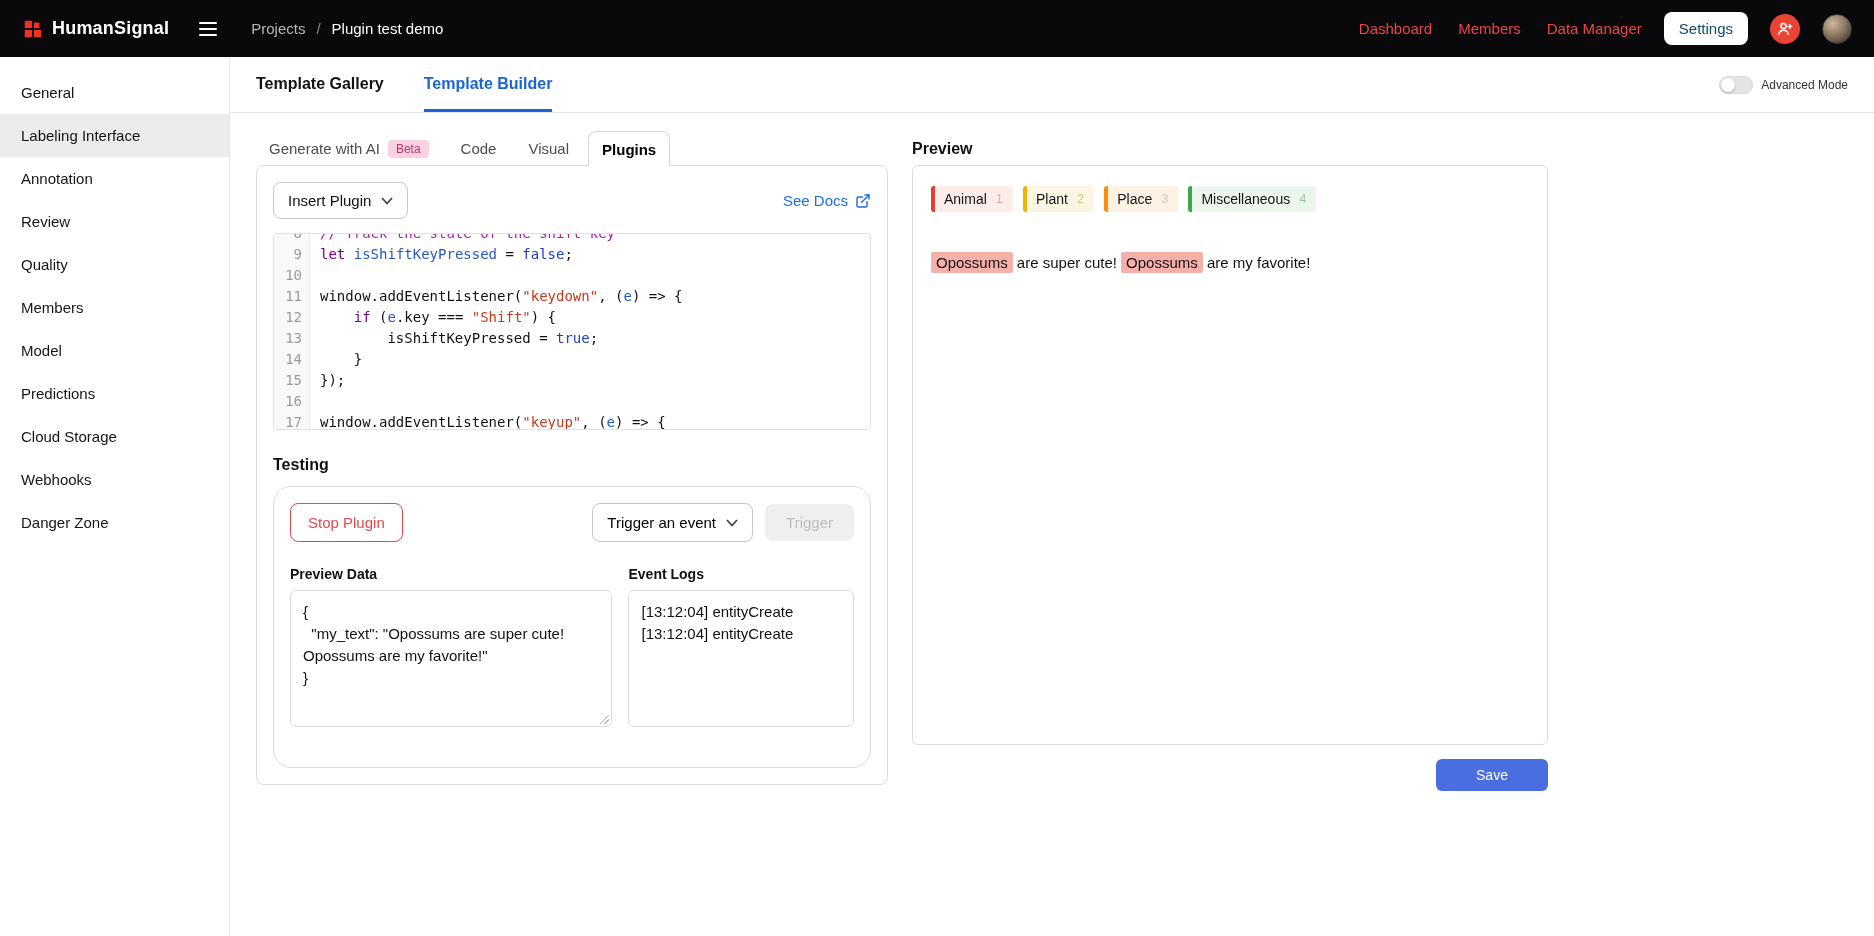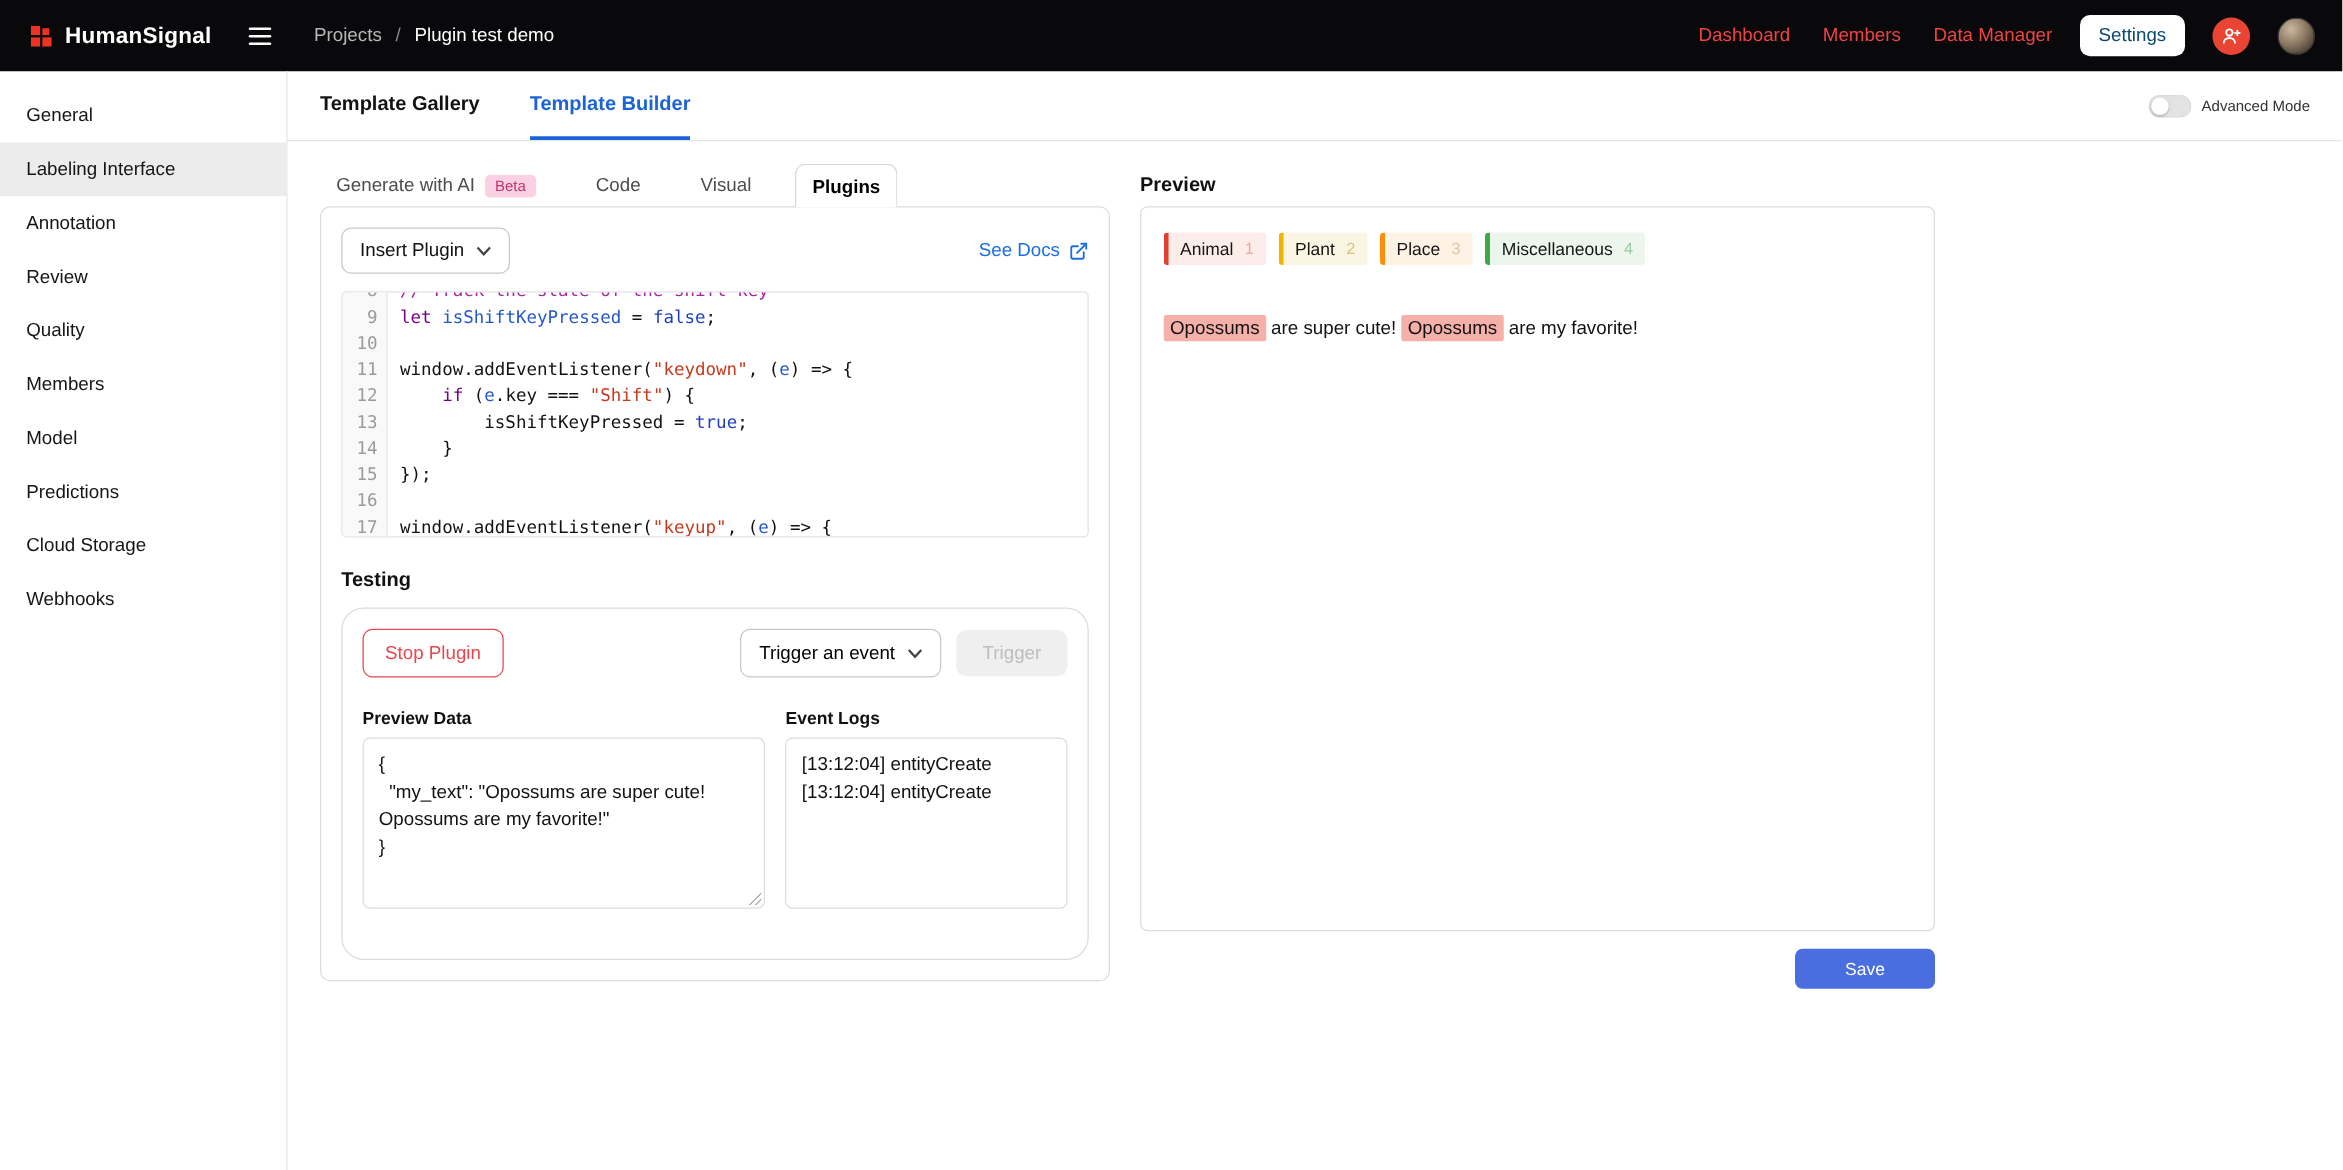--- a/index.html
+++ b/index.html
@@ -43,21 +43,21 @@
   .knob { width:14px; height:14px; background:#fff; border-radius:50%; position:absolute; top:2px; left:2px;
     box-shadow:0 1px 2px rgba(0,0,0,.25); }
   .adv-label { font-size:12px; color:#333; }
 
   
   .content { display:flex; gap:24px; padding:18px 26px 0; }
   .left-col { width:632px; flex-shrink:0; }
   .right-col { width:636px; flex-shrink:0; display:flex; flex-direction:column; }
 
   
-  .subtabs { display:flex; align-items:stretch; gap:22px; position:relative; z-index:2; margin-bottom:-1px; height:35px; }
+  .subtabs { display:flex; align-items:stretch; gap:6px; position:relative; z-index:2; margin-bottom:-1px; height:35px; }
   .subtab { display:flex; align-items:center; gap:8px; padding:0 13px; font-size:15px; color:#4d4d4d; cursor:pointer; background:none; border:none; font-family:inherit; }
   .subtab.active { border:1px solid #d8d8d8; border-bottom:none; border-radius:8px 8px 0 0; background:#fff; color:#000; font-weight:700; }
   .beta-badge { background:var(--beta-pink-bg); color:var(--beta-pink-text); font-size:12px; padding:2px 8px; border-radius:4px; font-weight:500; }
 
   
   .editor-card { border:1px solid #dcdcdc; border-radius:8px; padding:16px; background:#fff; }
   .toolbar { display:flex; justify-content:space-between; align-items:center; }
   .insert-btn { display:flex; align-items:center; gap:10px; border:1px solid #c8c8c8; background:#fff; border-radius:8px;
     padding:9px 14px; font-size:15px; font-family:inherit; color:#111; cursor:pointer; }
   .docs-link { display:flex; align-items:center; gap:7px; color:var(--link-blue); font-size:15px; font-weight:500;
@@ -157,20 +157,21 @@
       <div class="side-item">General</div>
       <div class="side-item active">Labeling Interface</div>
       <div class="side-item">Annotation</div>
       <div class="side-item">Review</div>
       <div class="side-item">Quality</div>
       <div class="side-item">Members</div>
       <div class="side-item">Model</div>
       <div class="side-item">Predictions</div>
       <div class="side-item">Cloud Storage</div>
       <div class="side-item">Webhooks</div>
+      <div class="side-item">Danger Zone</div>
     </aside>
 
   <main class="main">
     <div class="tabs-row">
       <div class="tabs">
           <div class="tab">Template Gallery</div>
           <div class="tab active">Template Builder</div>
         </div>
       <div class="adv-mode">
         <div class="toggle">

